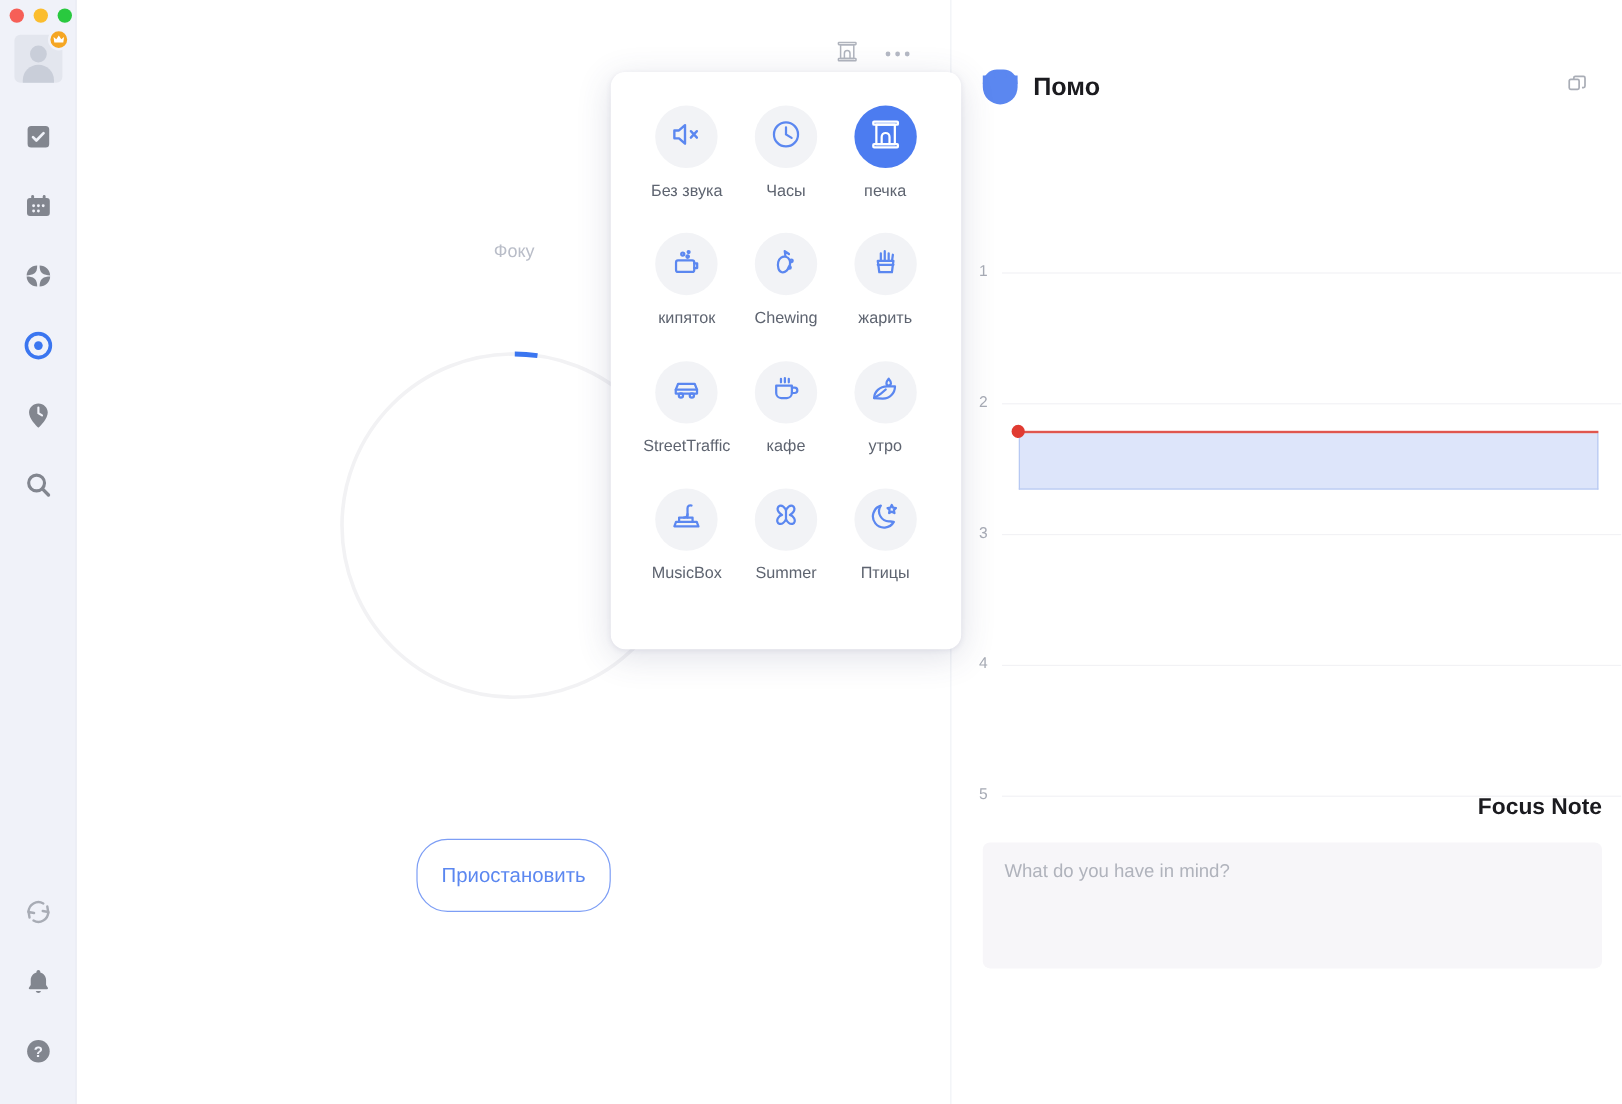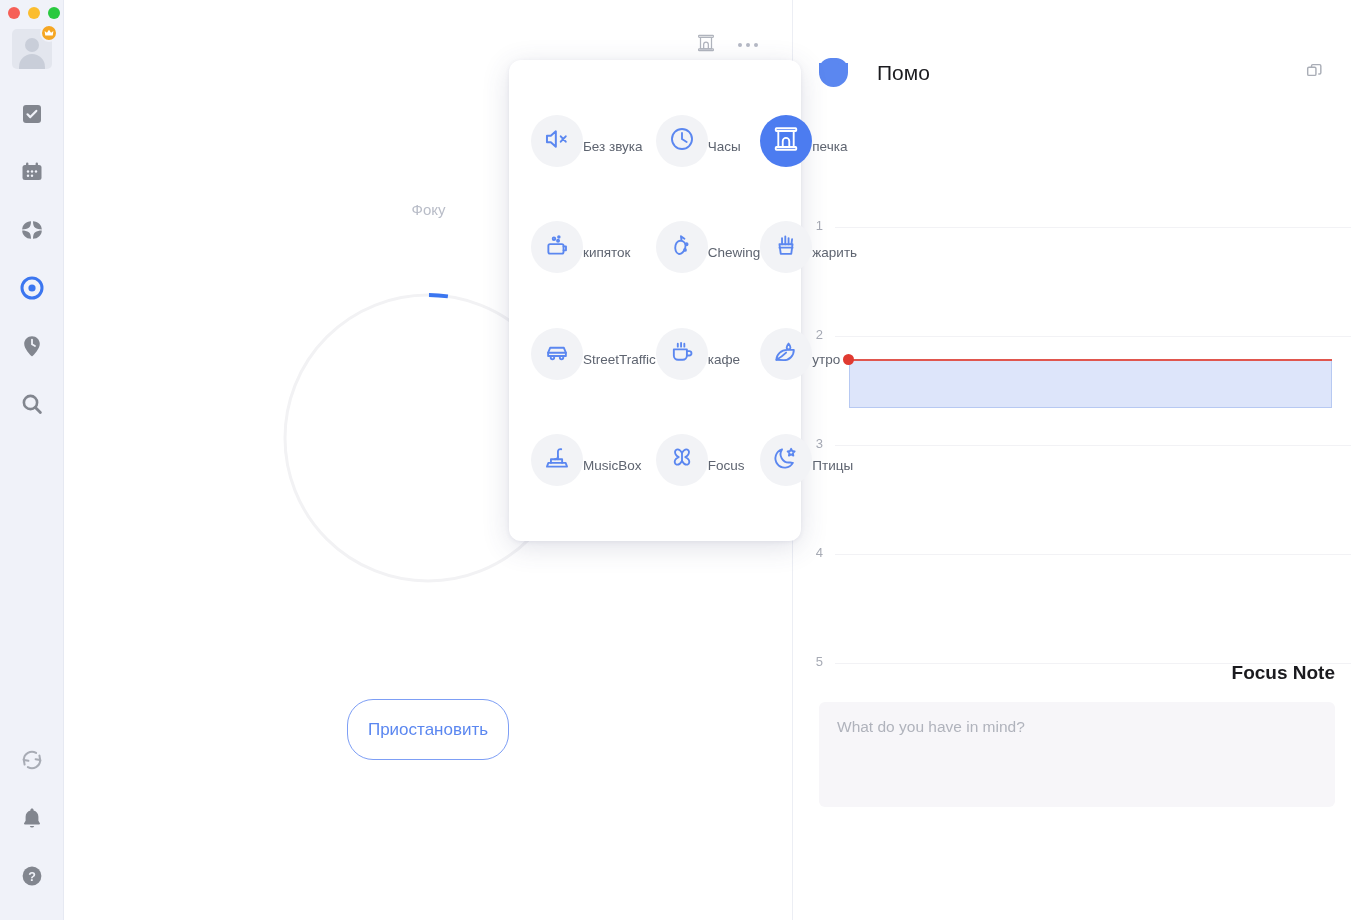--- a/index.html
+++ b/index.html
@@ -127,21 +127,21 @@
     background: #ffffff;
     border-radius: 12px;
     box-shadow: 0 6px 28px rgba(60,70,110,0.16), 0 1px 4px rgba(60,70,110,0.08);
     padding: 28px 22px;
     display: grid;
     grid-template-columns: repeat(3, 1fr);
     grid-template-rows: repeat(4, 1fr);
     z-index: 30;
   }
   .sound-item {
-    display: flex; flex-direction: row; align-items: center; justify-content: flex-start;
+    display: flex; flex-direction: column; align-items: center; justify-content: flex-start;
     cursor: pointer;
   }
   .sound-circle {
     width: 52px; height: 52px; border-radius: 50%;
     background: #f2f3f6;
     display: flex; align-items: center; justify-content: center;
   }
   .sound-circle.active { background: #4c7cf0; }
   .sound-circle svg { width: 28px; height: 28px; }
   .sound-name {
@@ -174,22 +174,22 @@
     content: ""; position: absolute; left: 0; top: -5px; width: 29px; height: 12px;
     background: #5b87f0; border-radius: 15px 15px 0 0;
   }
   .tomato-leaf {
     position: absolute; left: 9px; top: 0px;
     width: 11px; height: 7px; background: #5b87f0;
     border-radius: 2px;
     clip-path: polygon(0% 100%, 20% 0%, 50% 55%, 80% 0%, 100% 100%);
   }
   .rp-title {
-    font-size: 21px; font-weight: normal; color: #1b1b1f;
-    margin-left: 29px;
+    font-size: 21px; font-weight: bold; color: #1b1b1f;
+    margin-left: 13px;
   }
   .rp-copy {
     position: absolute; right: 24px; top: 59px;
     width: 26px; height: 26px;
     display: flex; align-items: center; justify-content: center;
     cursor: pointer;
   }
   .rp-copy svg { width: 19px; height: 19px; }
 
   .chart {
@@ -538,21 +538,21 @@
       <div class="sound-item">
         <div class="sound-circle">
           <span>
             <svg viewBox="0 0 24 24" fill="none" stroke="#5b87f0" stroke-width="1.6" stroke-linejoin="round" stroke-linecap="round">
               <path d="M12 7.6c-1.3-2.1-3.2-3.3-4.6-2.8-1.5.5-1.8 2.5-.8 4.1.6 1 1.6 1.8 2.6 2.3-1.3.4-2.4 1.3-3 2.4-.9 1.7-.4 3.6 1.1 4 1.5.4 3.4-.9 4.7-3.1"></path>
               <path d="M12 7.6c1.3-2.1 3.2-3.3 4.6-2.8 1.5.5 1.8 2.5.8 4.1-.6 1-1.6 1.8-2.6 2.3 1.3.4 2.4 1.3 3 2.4.9 1.7.4 3.6-1.1 4-1.5.4-3.4-.9-4.7-3.1"></path>
               <path d="M12 7.6v7"></path>
             </svg>
           </span>
         </div>
-        <div class="sound-name">Focus</div>
+        <div class="sound-name">Summer</div>
       </div>
 
       <div class="sound-item">
         <div class="sound-circle">
           <span>
             <svg viewBox="0 0 24 24" fill="none" stroke="#5b87f0" stroke-width="1.6" stroke-linejoin="round" stroke-linecap="round">
               <path d="M15.4 15.8A7.2 7.2 0 0 1 8.6 4.6a8 8 0 1 0 9.3 11.6 7.2 7.2 0 0 1-2.5-.4z"></path>
               <path d="M16.4 4.1l.9 1.9 2.1.3-1.5 1.5.4 2.1-1.9-1-1.9 1 .4-2.1-1.5-1.5 2.1-.3z"></path>
             </svg>
           </span>

